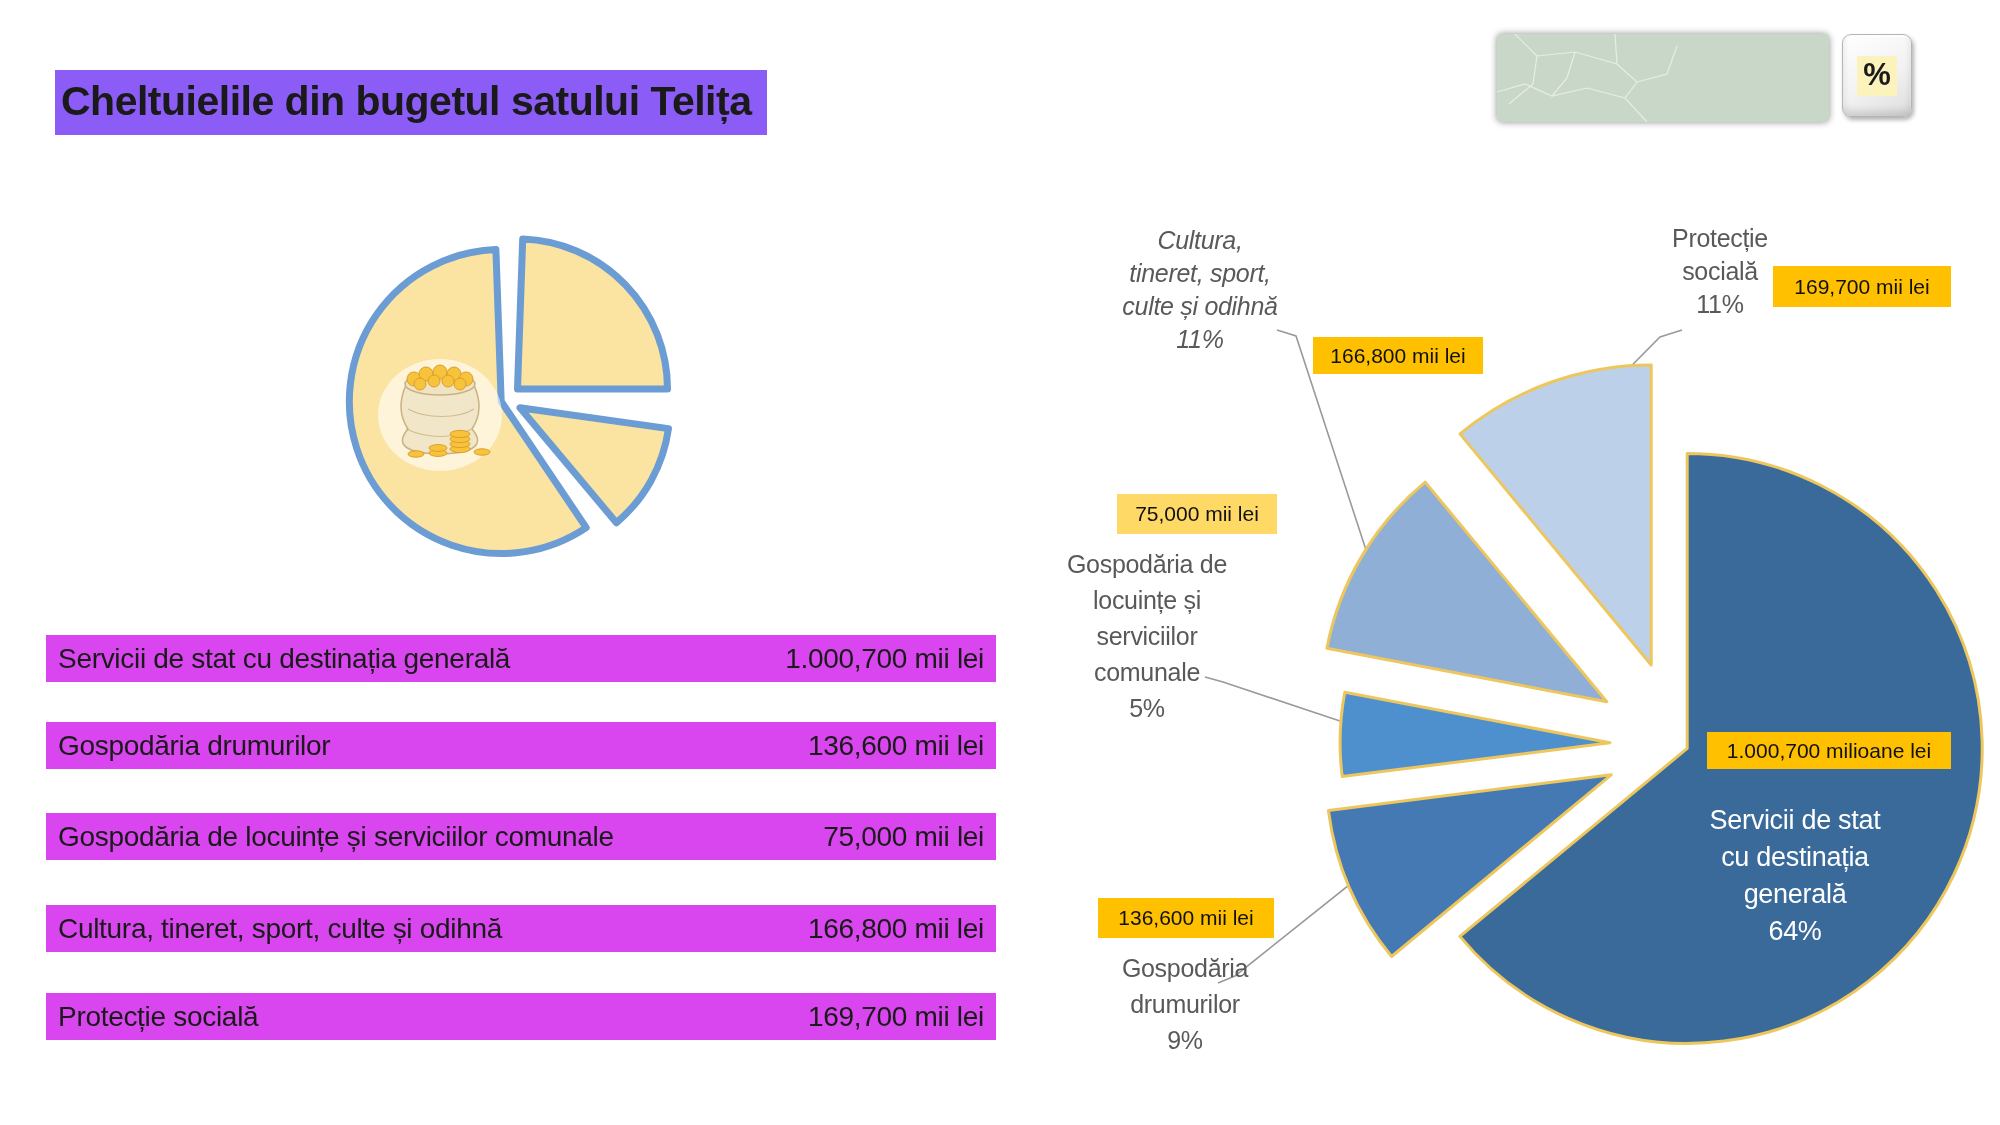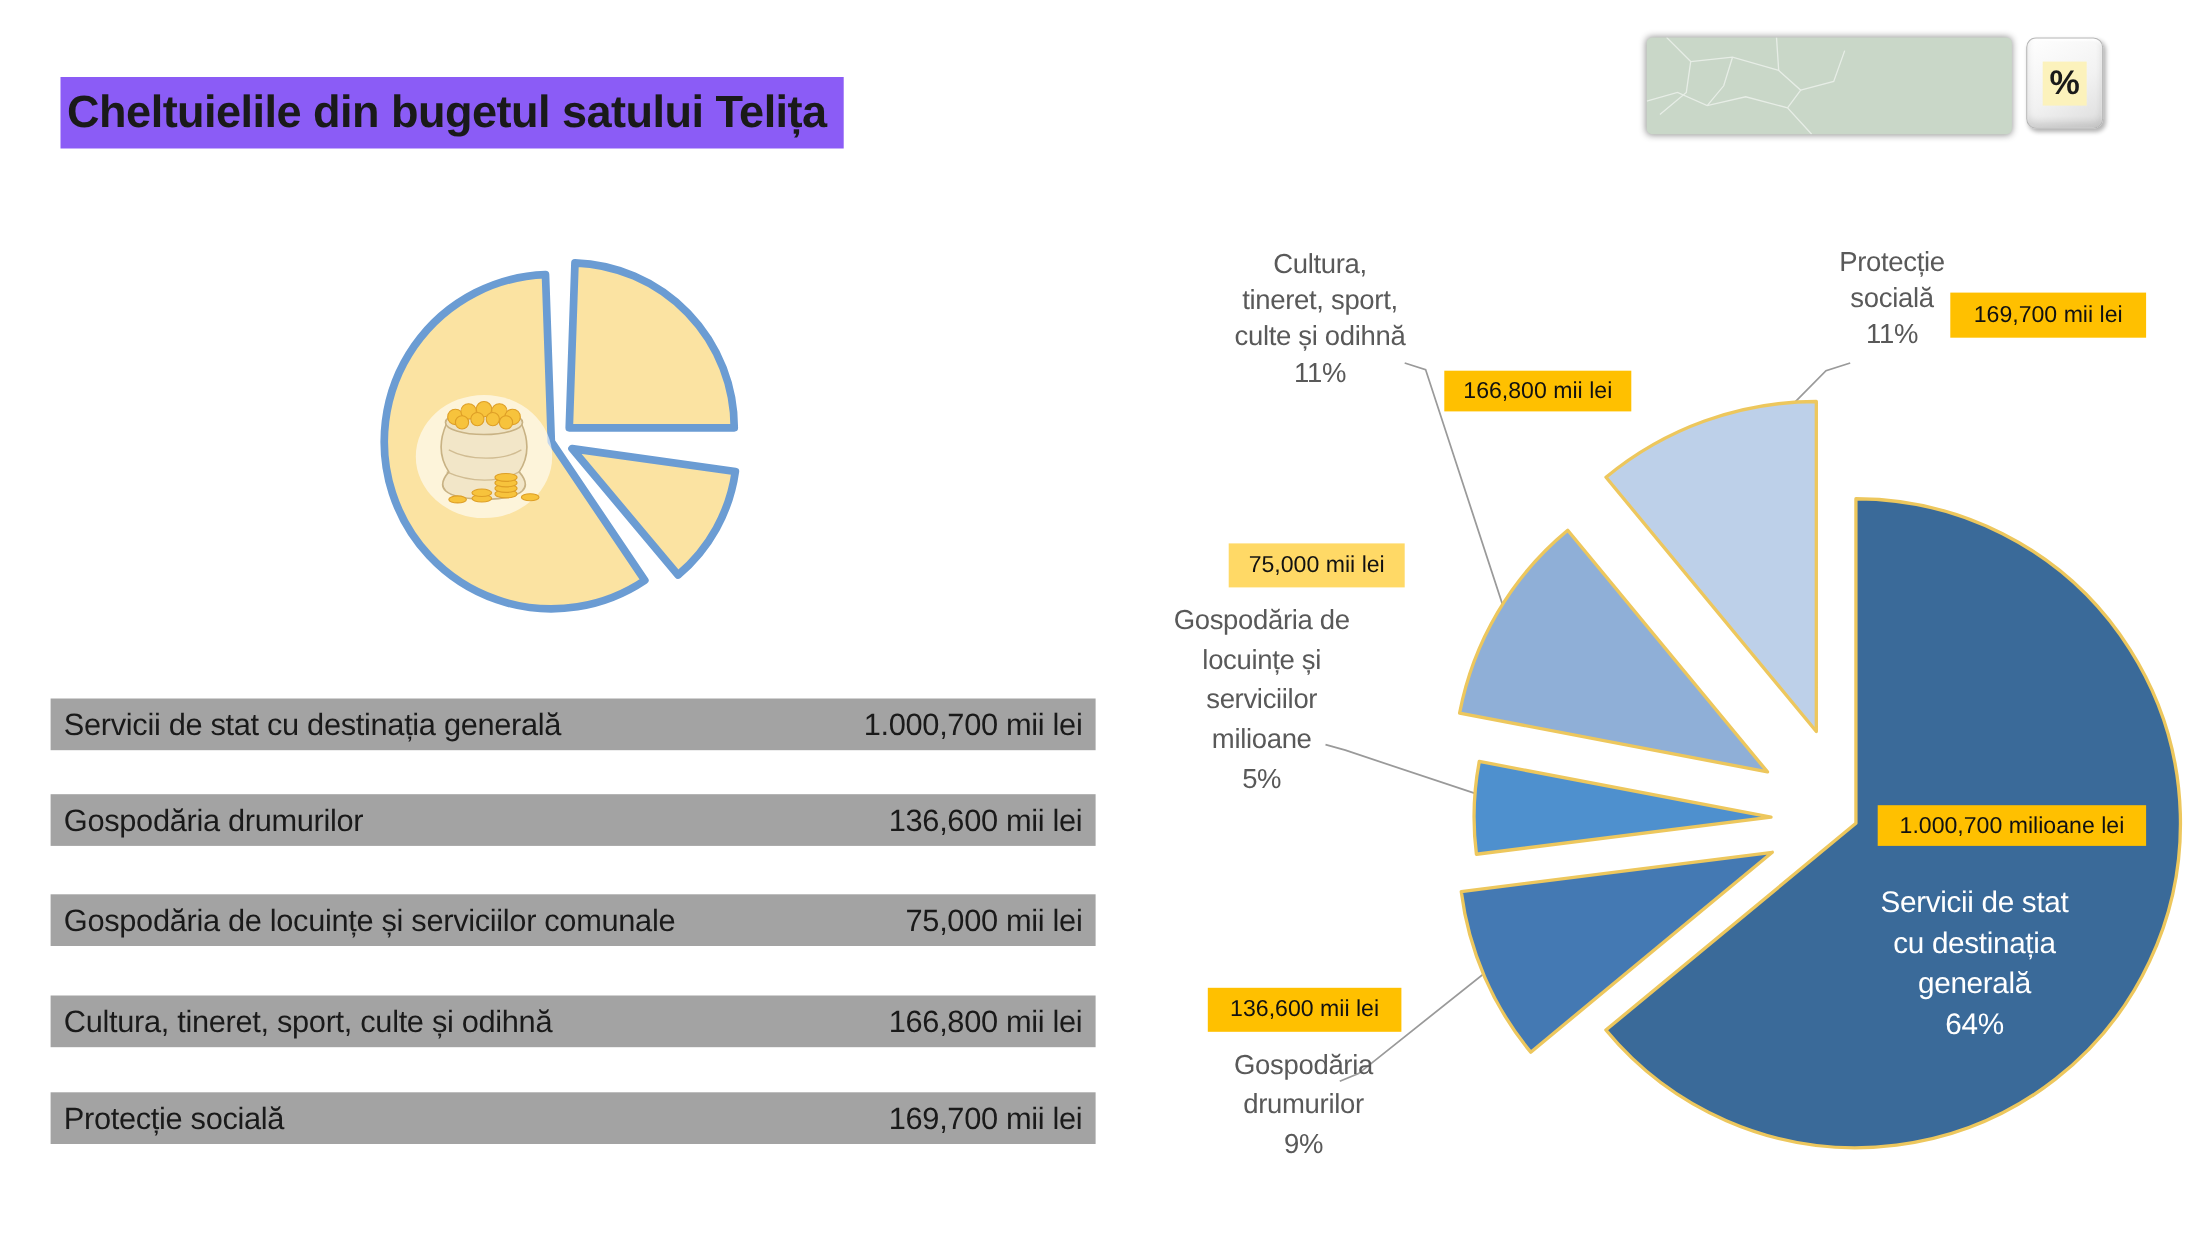--- a/index.html
+++ b/index.html
@@ -27,21 +27,21 @@
   .key{
     left:1842px;top:34px;width:68px;height:81px;
     background:linear-gradient(150deg,#ffffff 0%,#f2f2f2 55%,#dcdcdc 100%);
     border:1px solid #b5b5b5;border-radius:9px;
     box-shadow:2px 3px 4px rgba(0,0,0,.3), inset 0 -5px 7px rgba(0,0,0,.12), inset 0 2px 2px #ffffff;
     display:flex;align-items:center;justify-content:center;
   }
   .key span{background:#FCF2BC;padding:1px 6px 3px 6px;font-size:31px;font-weight:bold;}
   
   .row{
-    position:absolute;left:46px;width:950px;height:47px;background:#a3a3a3;
+    position:absolute;left:46px;width:950px;height:47px;background:#d946ef;
     display:flex;justify-content:space-between;align-items:center;
     padding:0 12px;box-sizing:border-box;font-size:28px;letter-spacing:-0.3px;
   }
   
   .pie-svg{left:1040px;top:160px;}
   .callout{
     text-align:center;color:#595959;font-size:25px;line-height:36px;letter-spacing:-0.3px;
   }
   .callout.tight{line-height:33px;}
   .amt{
@@ -132,41 +132,41 @@
     <polyline points="642,170 620,177 523,275" fill="none" stroke="#9a9a9a" stroke-width="1.6"></polyline>
     <polyline points="165,517 183,522 303,562" fill="none" stroke="#9a9a9a" stroke-width="1.6"></polyline>
     <polyline points="178,823 195,816 353,690" fill="none" stroke="#9a9a9a" stroke-width="1.6"></polyline>
     <path d="M 647.2 588.4 L 647.2 293.4 A 295 295 0 1 1 419.9 776.4 Z" fill="#3A6A99" stroke="#EDC75D" stroke-width="3" stroke-linejoin="round"></path>
     <path d="M 571.2 614.8 L 351.6 796.5 A 285 285 0 0 1 288.4 650.5 Z" fill="#4479B3" stroke="#EDC75D" stroke-width="3" stroke-linejoin="round"></path>
     <path d="M 570.0 582.8 L 302.2 616.6 A 270 270 0 0 1 304.8 532.2 Z" fill="#4E90CE" stroke="#EDC75D" stroke-width="3" stroke-linejoin="round"></path>
     <path d="M 566.8 541.7 L 286.9 488.3 A 285 285 0 0 1 385.2 322.1 Z" fill="#8FAFD7" stroke="#EDC75D" stroke-width="3" stroke-linejoin="round"></path>
     <path d="M 611.2 505.0 L 420.0 273.9 A 300 300 0 0 1 611.2 205.0 Z" fill="#BDD0E9" stroke="#EDC75D" stroke-width="3" stroke-linejoin="round"></path>
   </svg>
 
-<div class="abs callout tight" style="left:1080px;top:224px;width:240px;">
+<div class="abs callout tight" style="left:1080px;top:224px;width:240px;font-style:italic;">
   <div>Cultura,</div>
   <div>tineret, sport,</div>
   <div>culte și odihnă</div>
   <div>11%</div>
 </div>
 <div class="abs amt" style="left: 1313px; top: 337px; width: 170px; height: 37px; background: rgb(255, 192, 0);">166,800 mii lei</div>
 
 <div class="abs callout tight" style="left:1630px;top:222px;width:180px;">
   <div>Protecție</div>
   <div>socială</div>
   <div>11%</div>
 </div>
 <div class="abs amt" style="left: 1773px; top: 266px; width: 178px; height: 41px; background: rgb(255, 192, 0);">169,700 mii lei</div>
 
 <div class="abs amt" style="left: 1117px; top: 494px; width: 160px; height: 40px; background: rgb(255, 217, 102);">75,000 mii lei</div>
 <div class="abs callout" style="left:1052px;top:546px;width:190px;">
   <div>Gospodăria de</div>
   <div>locuințe și</div>
   <div>serviciilor</div>
-  <div>milioane</div>
+  <div>comunale</div>
   <div>5%</div>
 </div>
 
 <div class="abs amt" style="left: 1098px; top: 898px; width: 176px; height: 40px; background: rgb(255, 192, 0);">136,600 mii lei</div>
 <div class="abs callout" style="left:1090px;top:950px;width:190px;">
   <div>Gospodăria</div>
   <div>drumurilor</div>
   <div>9%</div>
 </div>
 

